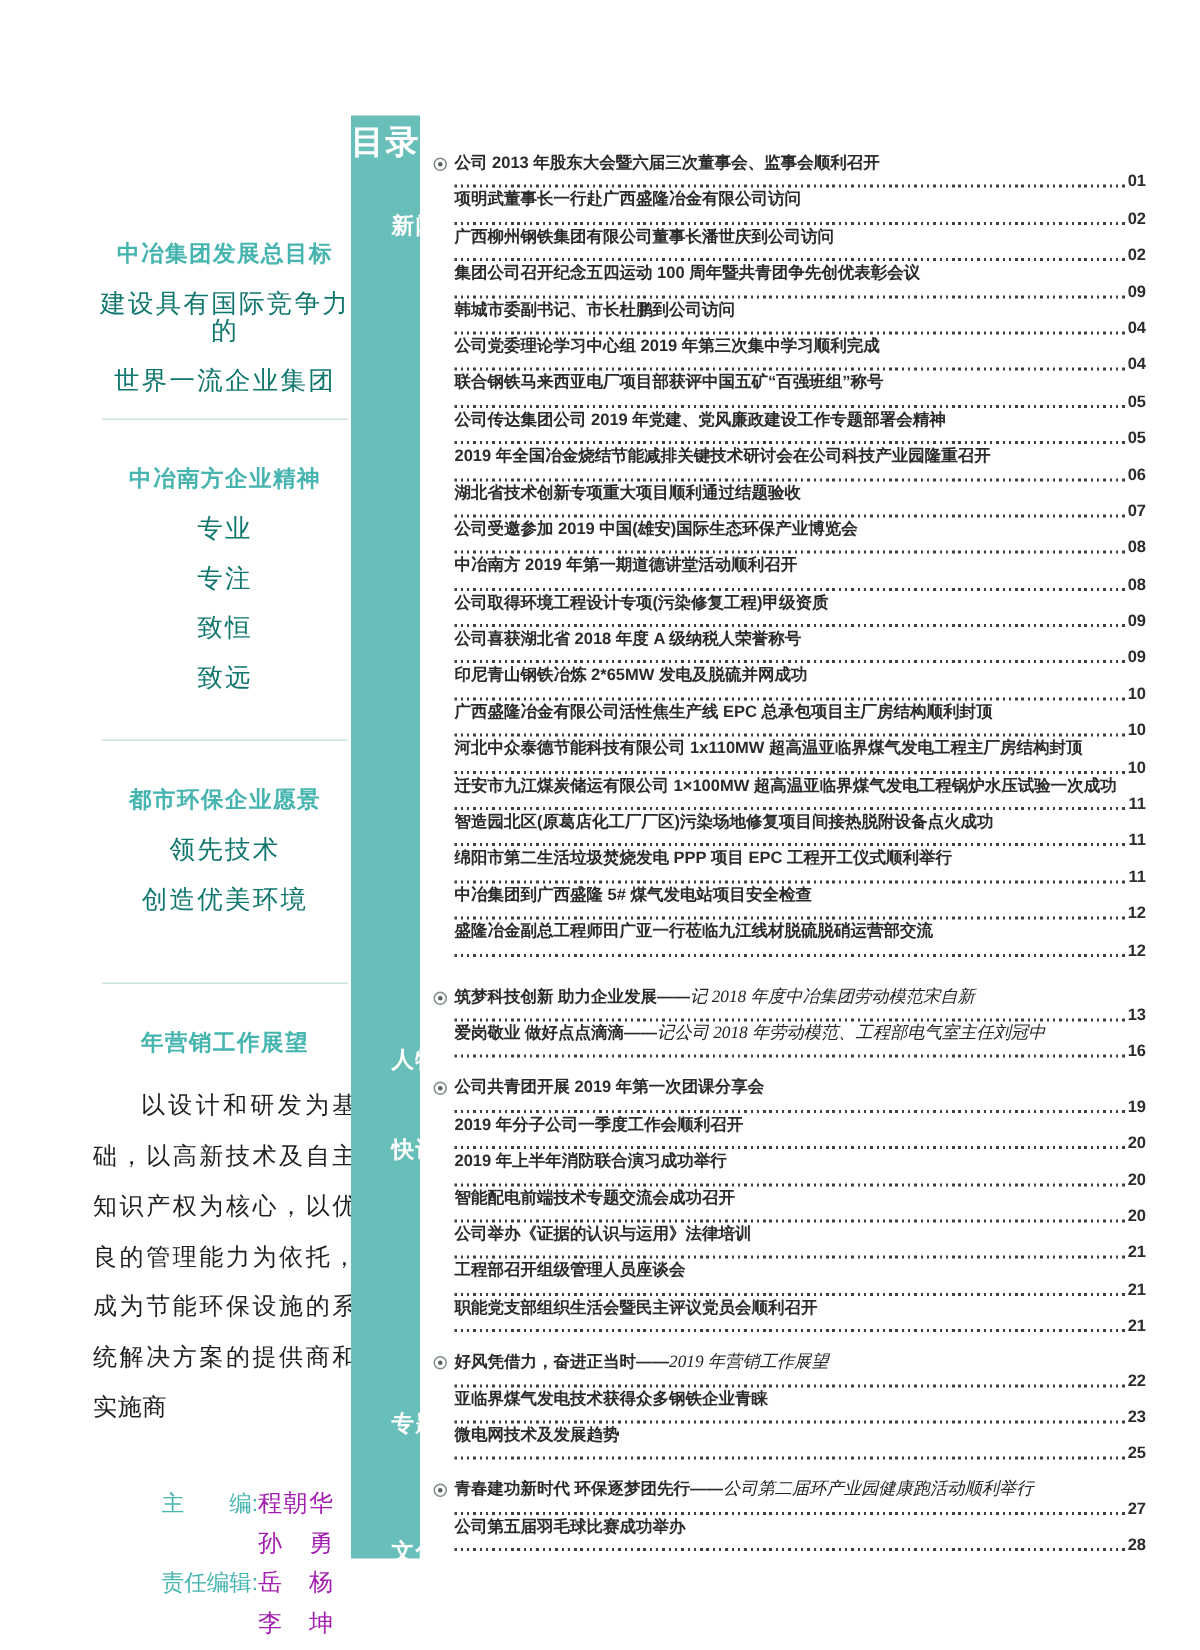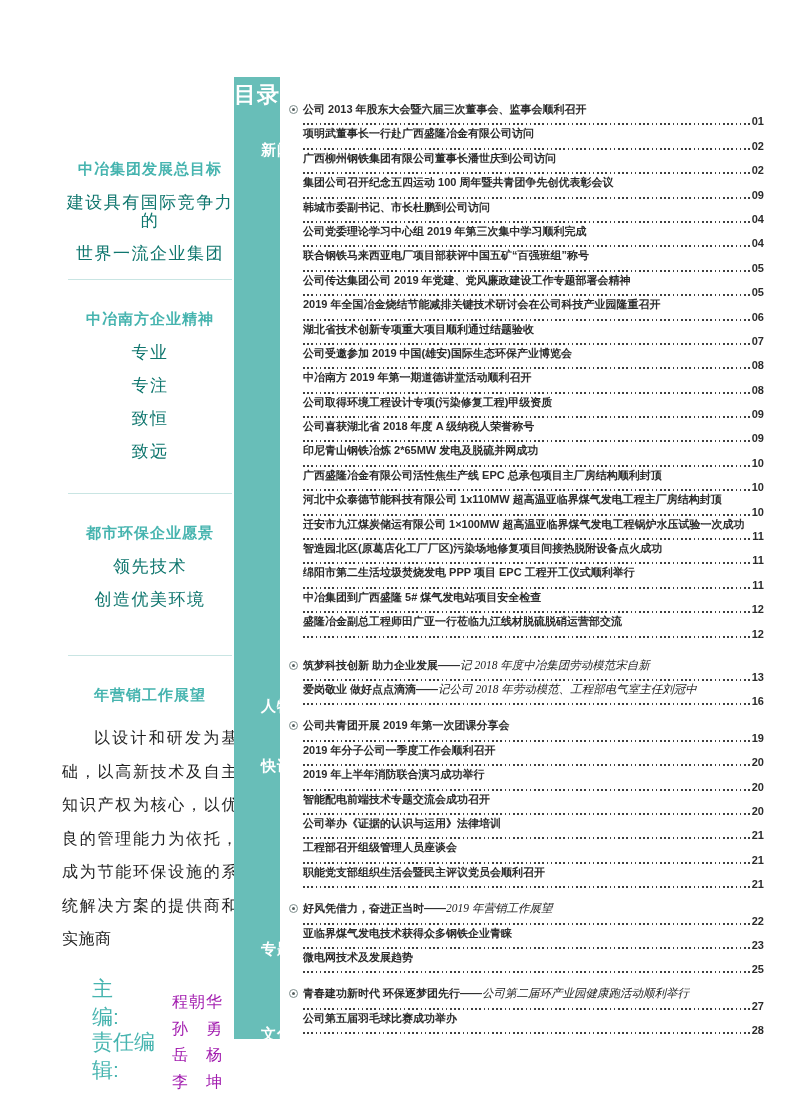--- a/index.html
+++ b/index.html
@@ -15,21 +15,21 @@
   .sb-line{font-family:"Liberation Serif","DejaVu Serif",serif;font-size:17px;line-height:18px;
            margin-top:15px;color:#0f766e;letter-spacing:1.5px;}
   .sb-divider{height:1px;background:var(--divider);width:164px;margin:15px auto 15px auto;}
   .sb-divider.dv1{margin-top:16px;}
   .sb-divider.dv2{margin-top:32px;}
   .sb-divider.dv3{margin-top:46px;}
   .sb-para{margin-top:16px;font-family:"Liberation Serif","DejaVu Serif",serif;font-size:16px;
            line-height:33.5px;text-align:justify;text-indent:2em;color:#1f1f1f;letter-spacing:0.5px;}
   .editors{margin-top:34px;text-align:left;padding-left:30px;}
   .ed-row{display:flex;height:26.5px;align-items:center;}
-  .ed-label{width:80px;flex:0 0 80px;color:var(--tealtext);font-size:21px;}
+  .ed-label{width:80px;flex:0 0 80px;color:var(--tealtext);font-size:15px;text-align:right;}
   .ed-name{font-size:16px;color:#a21caf;letter-spacing:1px;}
 
   
   .toc{position:absolute;left:234px;top:77px;width:516px;padding-left:14px;}
   .toc-bar{position:absolute;left:0;top:0;width:46px;height:962px;background:var(--teal);}
   .toc-heading{position:absolute;left:-1px;top:3px;width:48px;text-align:center;
                font-size:22px;font-weight:700;color:#fff;letter-spacing:1px;}
   .toc-sections{position:relative;margin-left:55px;padding-top:26px;}
   .toc-section{position:relative;}
   .cat-label{position:absolute;left:-55px;top:-2px;width:58px;text-align:center;color:#fff;

